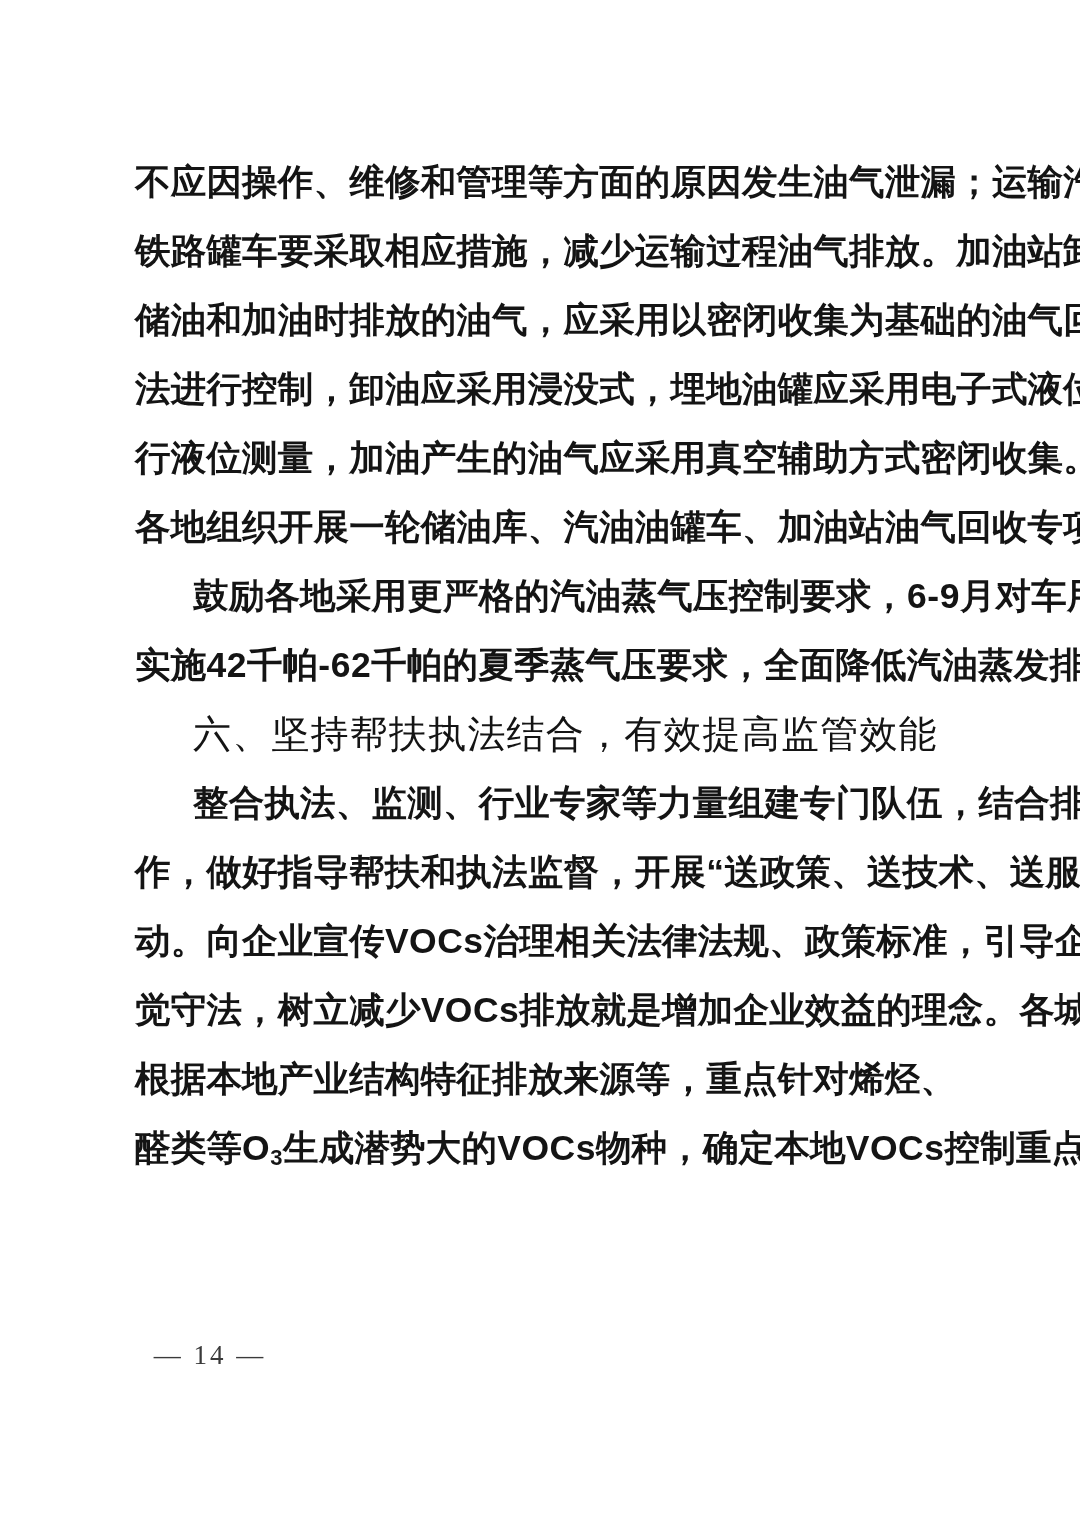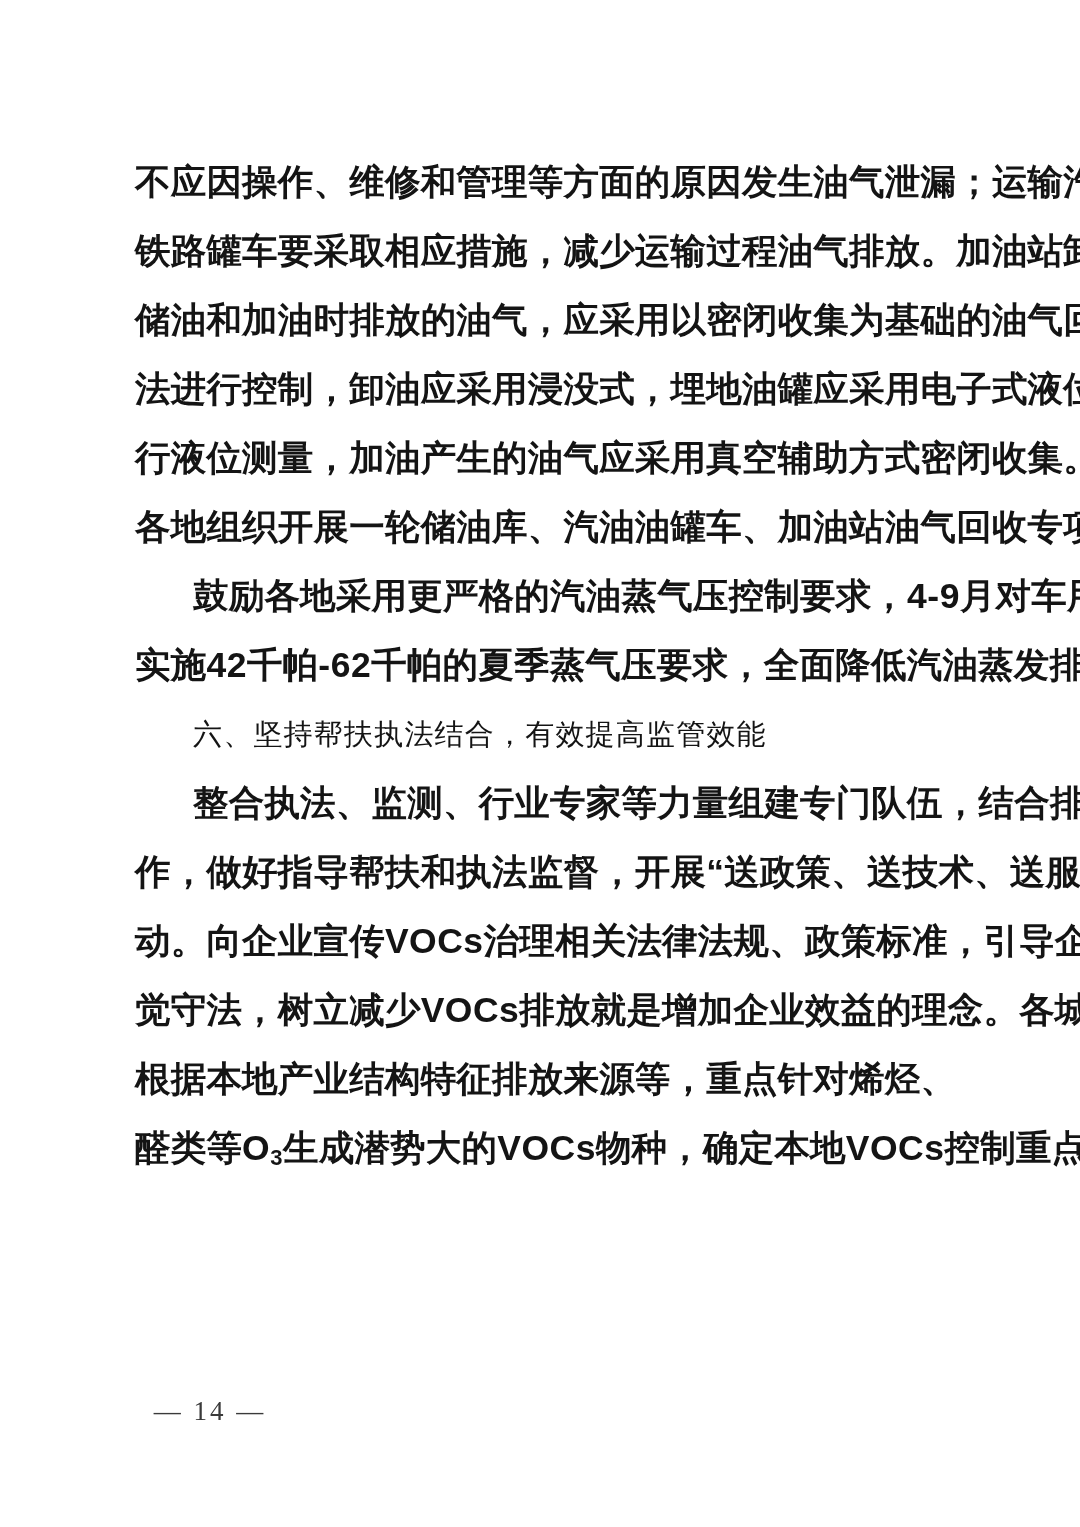--- a/index.html
+++ b/index.html
@@ -58,39 +58,39 @@
   
   .ln.indent {
     padding-left: 58px;
   }
 
   
   .ln.heading {
     font-weight: 500;
     letter-spacing: 1.2px;
     padding-left: 58px;
-    font-size: 29px;
+    font-size: 38px;
   }
   .lat-tight {
     font-family: "Liberation Sans", "DejaVu Sans", sans-serif;
     font-weight: 700;
     letter-spacing: 0.5px;
   }
   sub {
     font-size: 0.62em;
     vertical-align: baseline;
     position: relative;
     top: 0.22em;
     font-weight: 700;
   }
 
   .page-number {
     position: absolute;
     left: 0;
-    top: 1396px;
+    top: 1340px;
     width: 420px;
     text-align: center;
     font-family: "Liberation Serif", "DejaVu Serif", serif;
     font-size: 27px;
     font-weight: 400;
     color: #3a3a3a;
     letter-spacing: 3px;
   }
 </style>
 </head>
@@ -294,21 +294,21 @@
         <span>的</span>
         <span>汽</span>
         <span>油</span>
         <span>蒸</span>
         <span>气</span>
         <span>压</span>
         <span>控</span>
         <span>制</span>
         <span>要</span>
         <span>求</span>
-        <span>，<span class="lat-tight">4-9</span></span>
+        <span>，<span class="lat-tight">6-9</span></span>
         <span>月</span>
         <span>对</span>
         <span>车</span>
         <span>用</span>
     </div>
 
     <div class="ln just">
       <span>实</span>
         <span>施</span>
         <span class="lat-tight">42</span>

